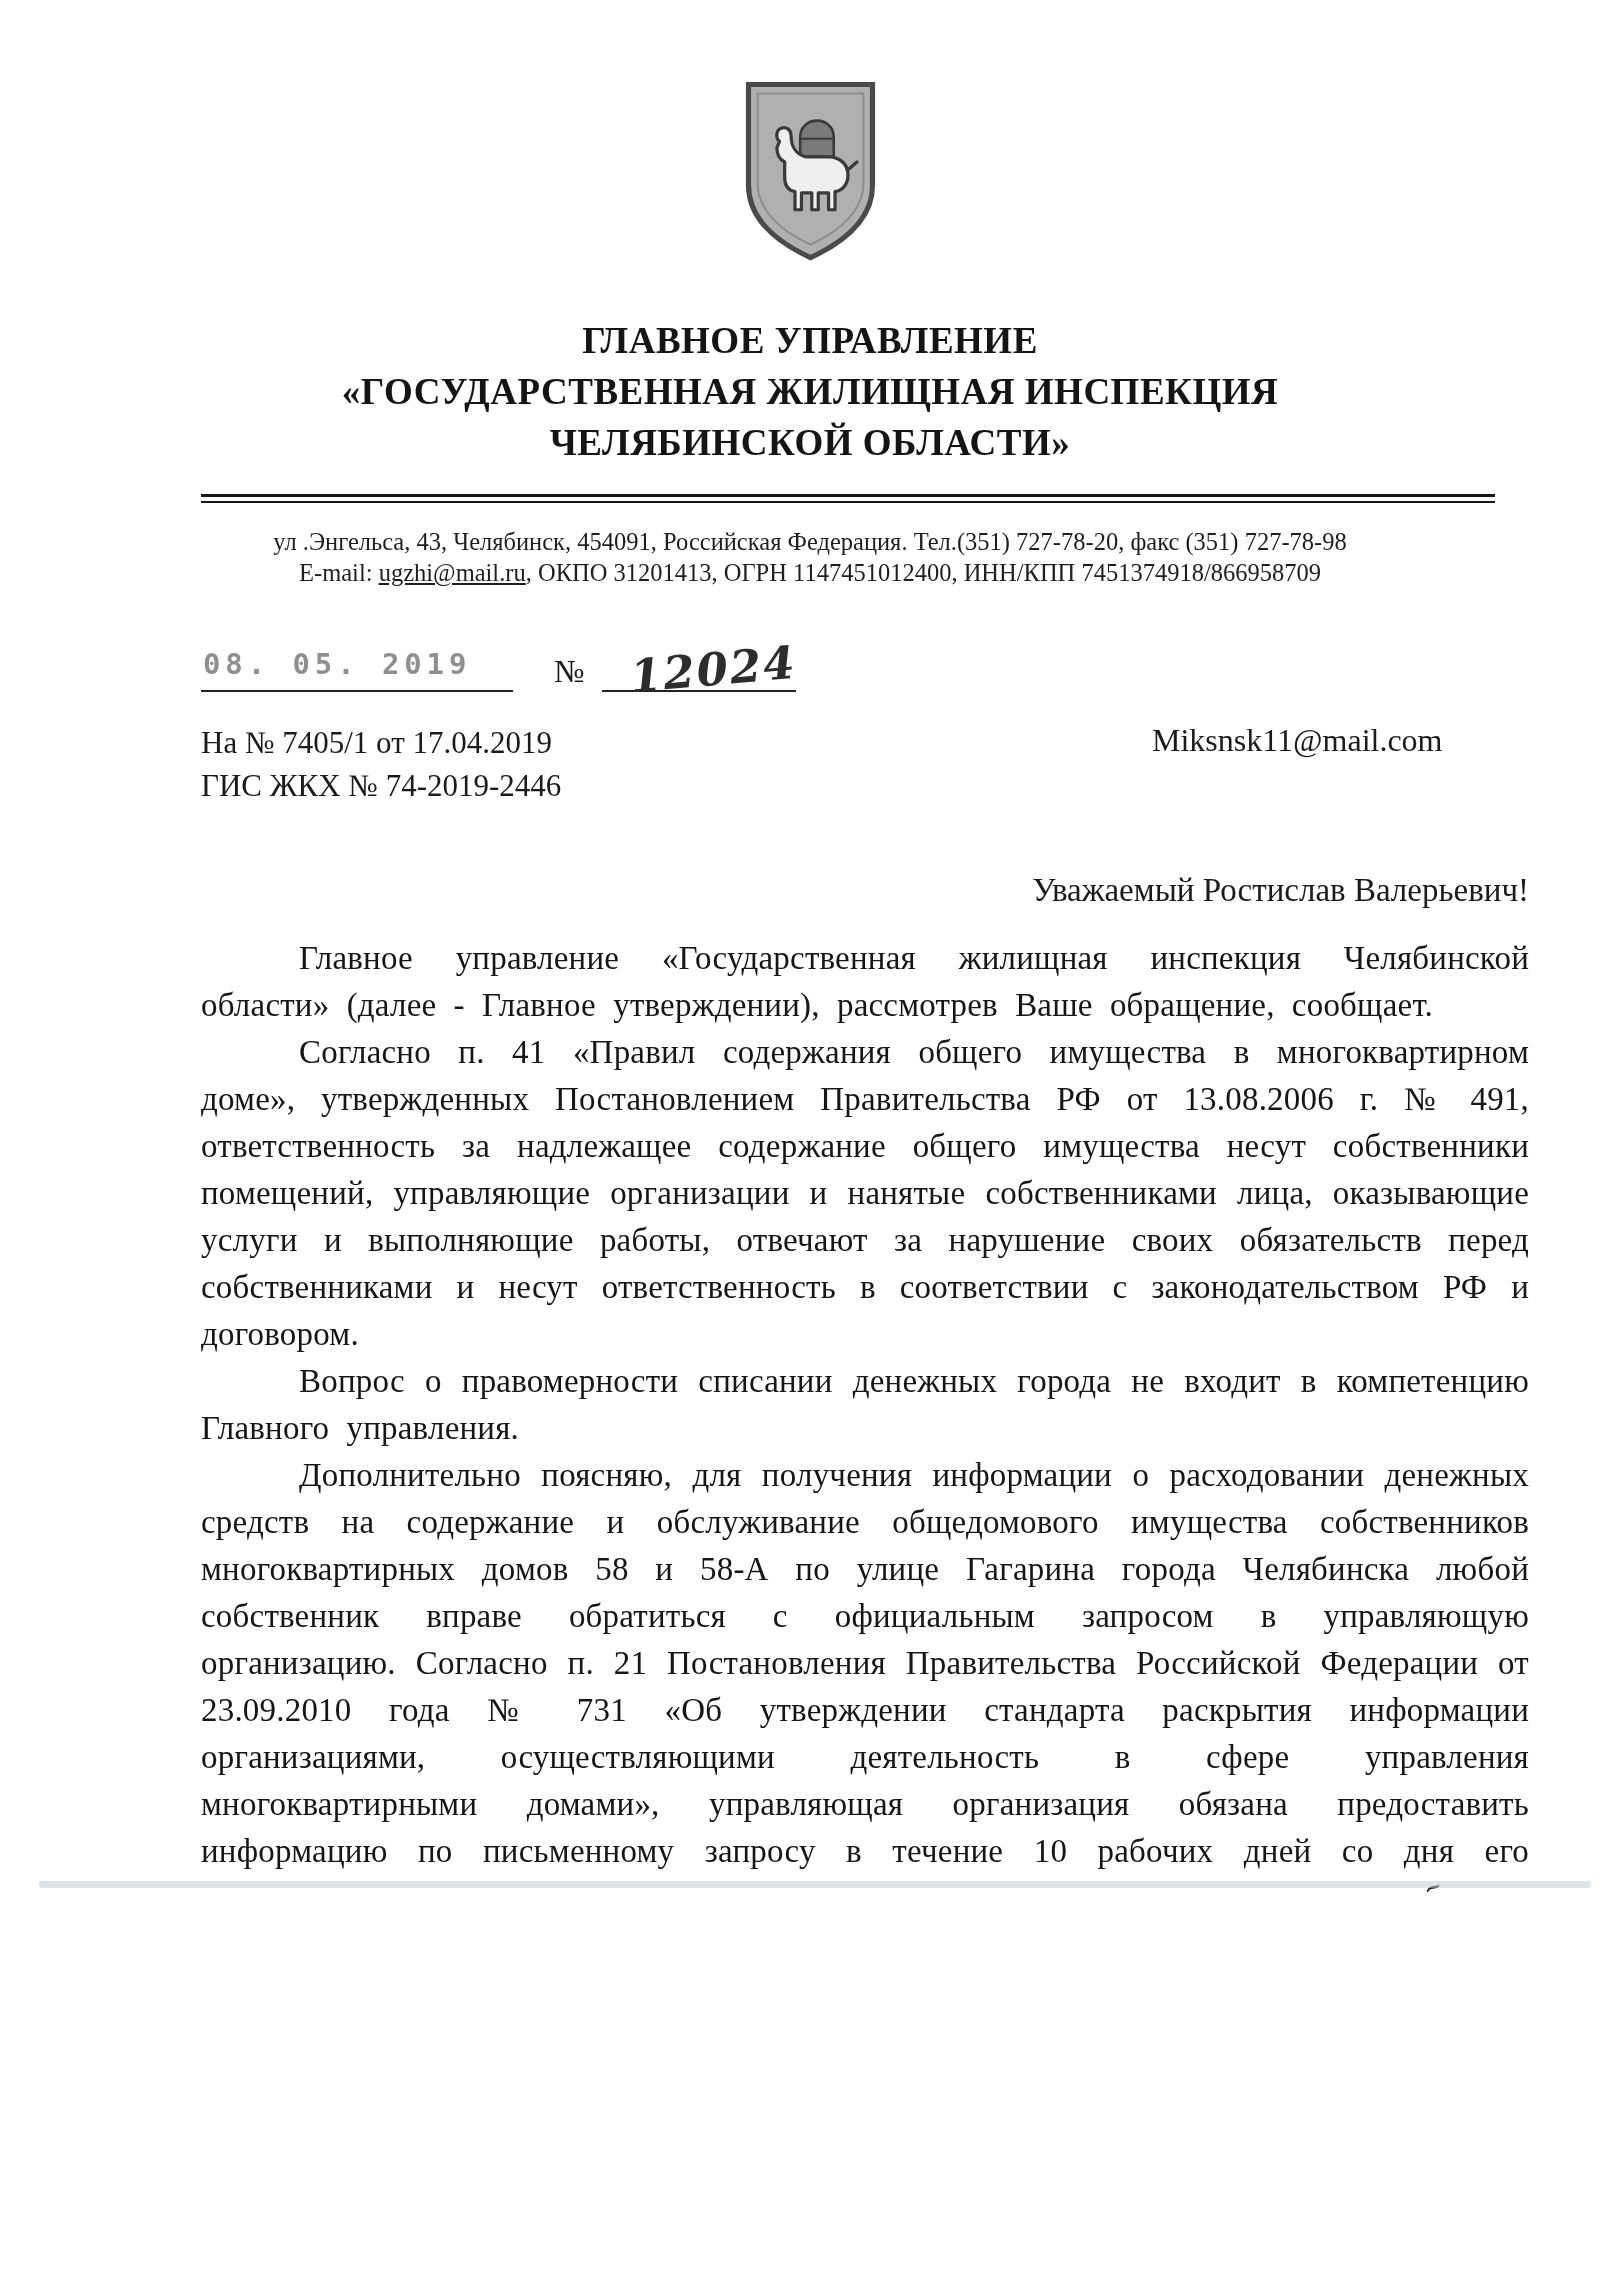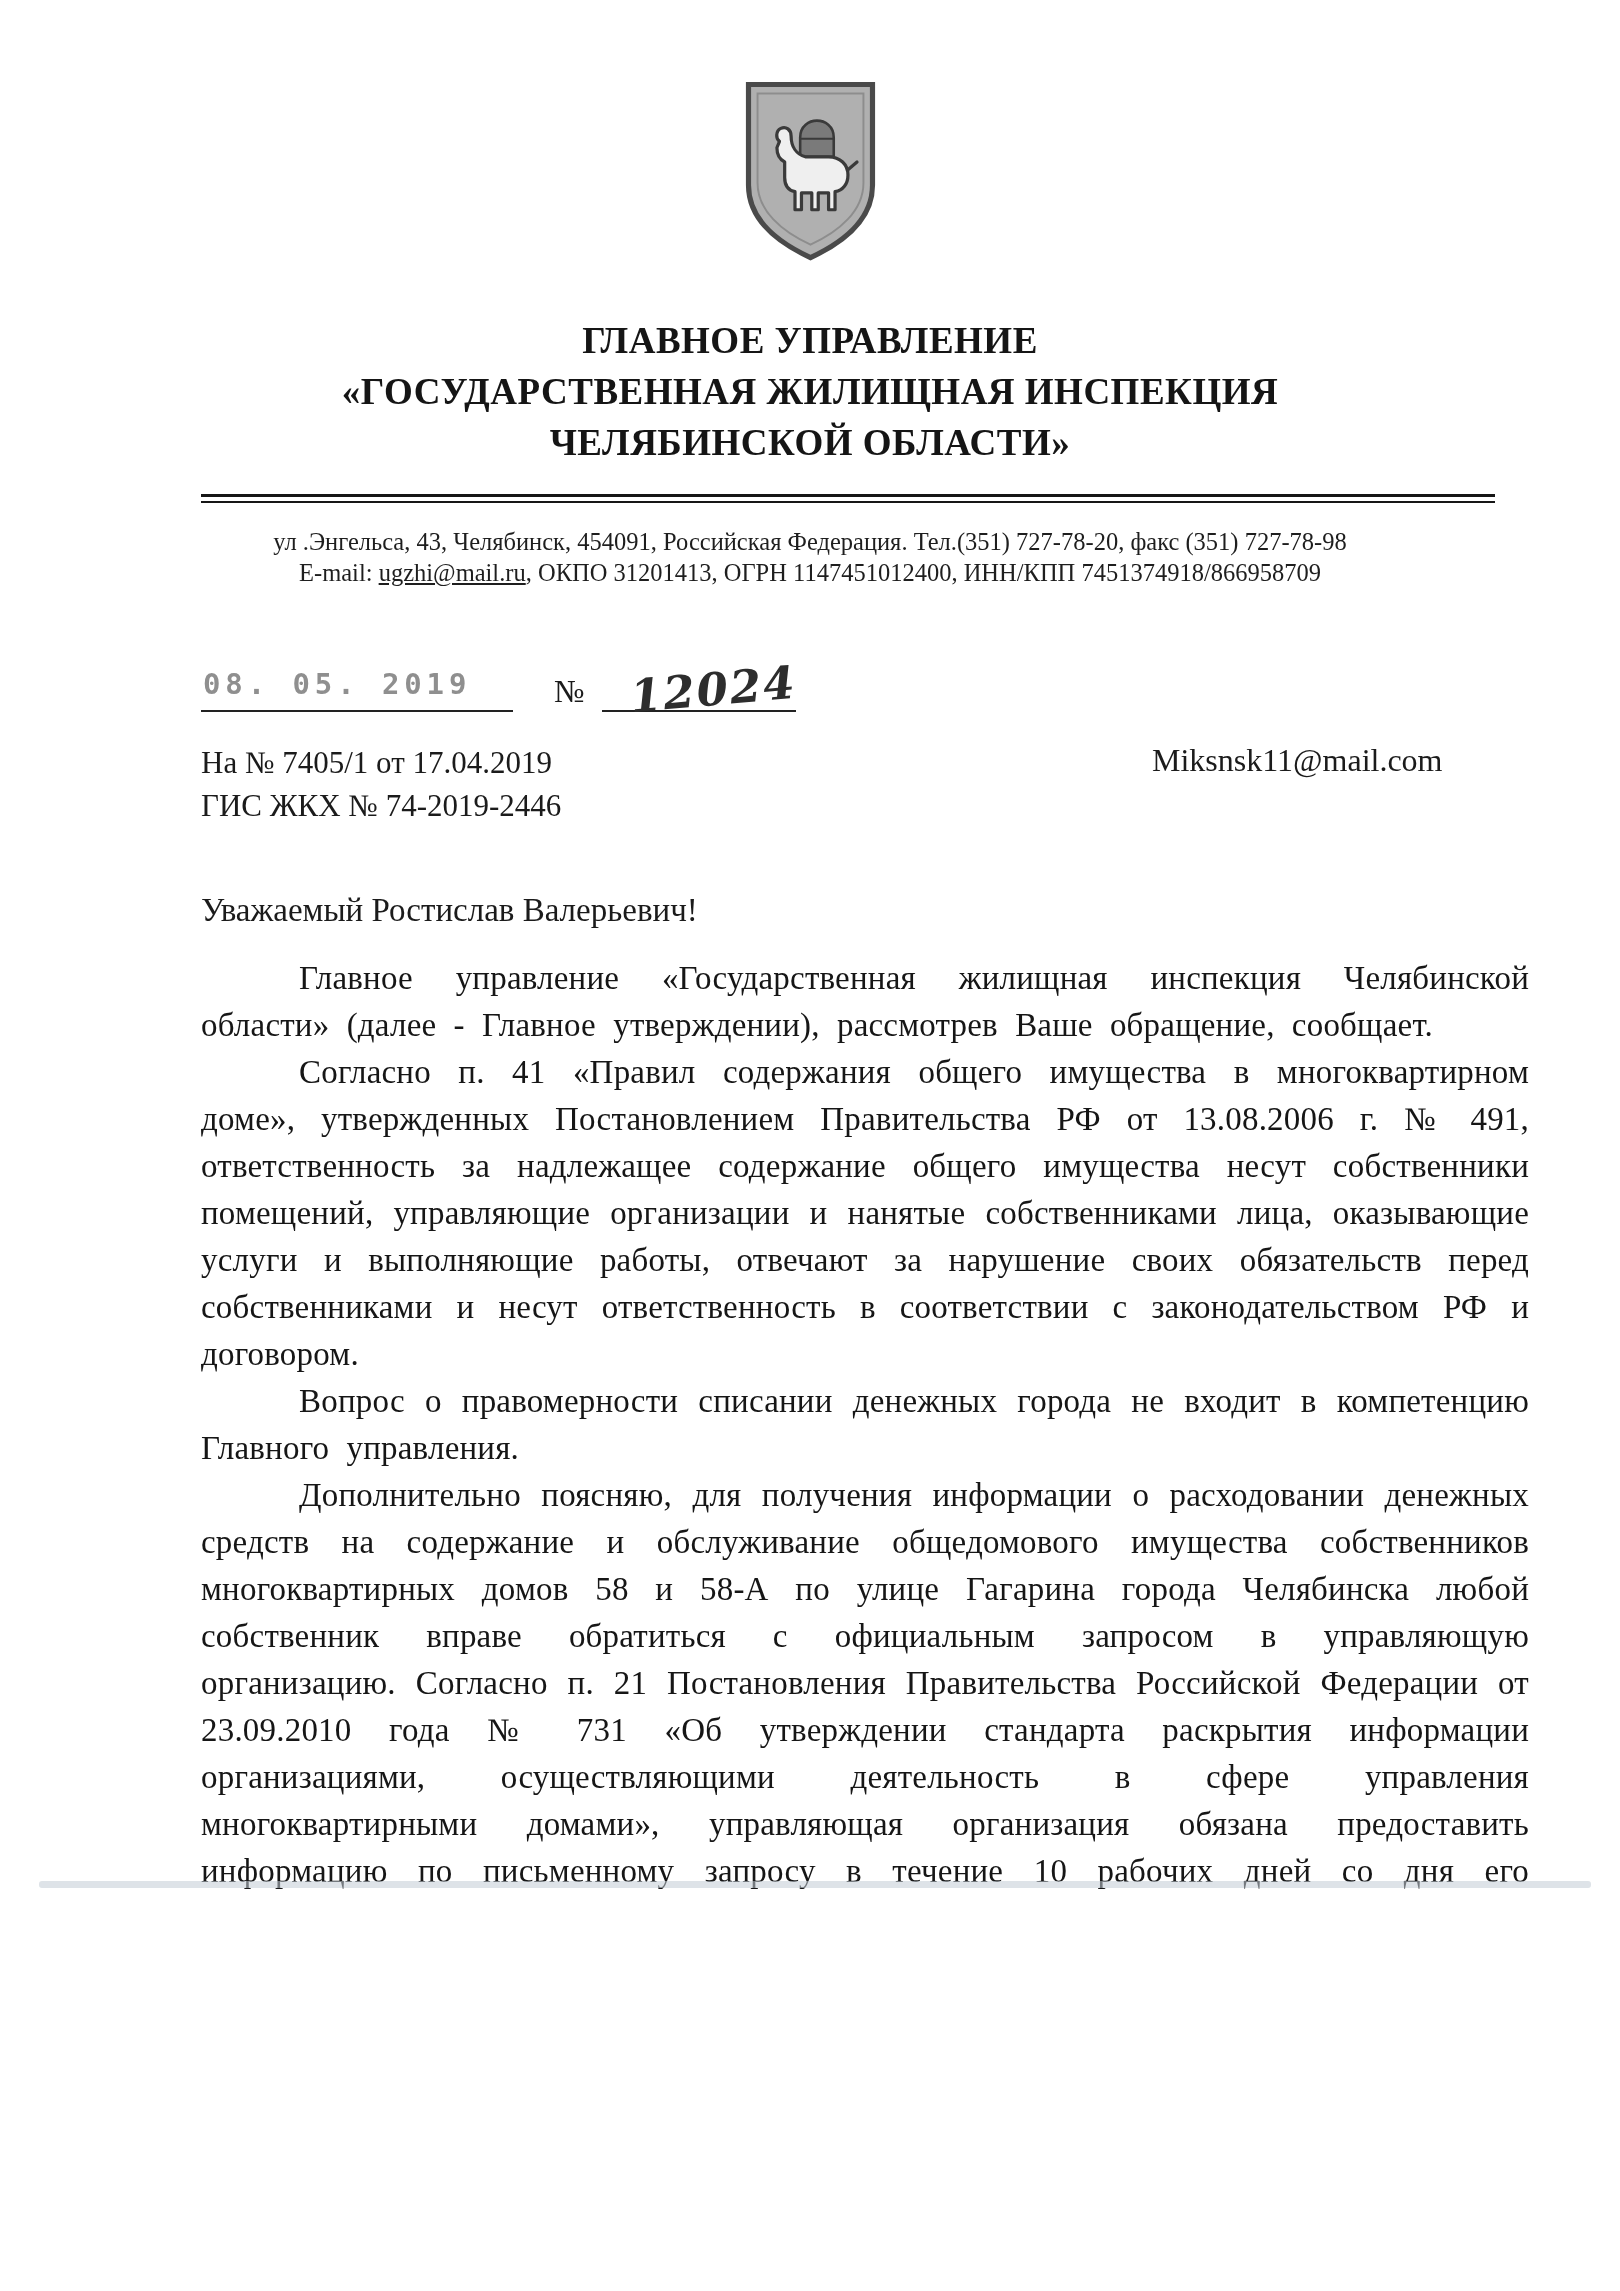--- a/index.html
+++ b/index.html
@@ -64,21 +64,20 @@
   .meta-left {
     display: flex;
     align-items: flex-end;
   }
   .stamp-line {
     display: inline-block;
     position: relative;
     width: 312px;
     height: 51px;
     border-bottom: 2.9px solid #222222;
-    margin-top: 20px;
   }
   .stamp {
     position: absolute;
     left: 2px;
     bottom: 9.8px;
     font-family: "DejaVu Sans Mono", monospace;
     font-weight: bold;
     font-size: 29px;
     letter-spacing: 4.9px;
     color: #8f8f8f;
@@ -121,21 +120,21 @@
     line-height: 43px;
   }
   .refs-right {
     width: 377px;
     font-size: 32px;
     line-height: 39px;
   }
   
   .salutation {
     margin: 65px 91px 0 201px;
-    text-align: left;
+    text-align: right;
     font-size: 33px;
   }
   
   .body-text {
     margin: 25.5px 91px 0 201px;
   }
   .para {
     margin: 0;
     font-size: 33px;
     line-height: 47px;

